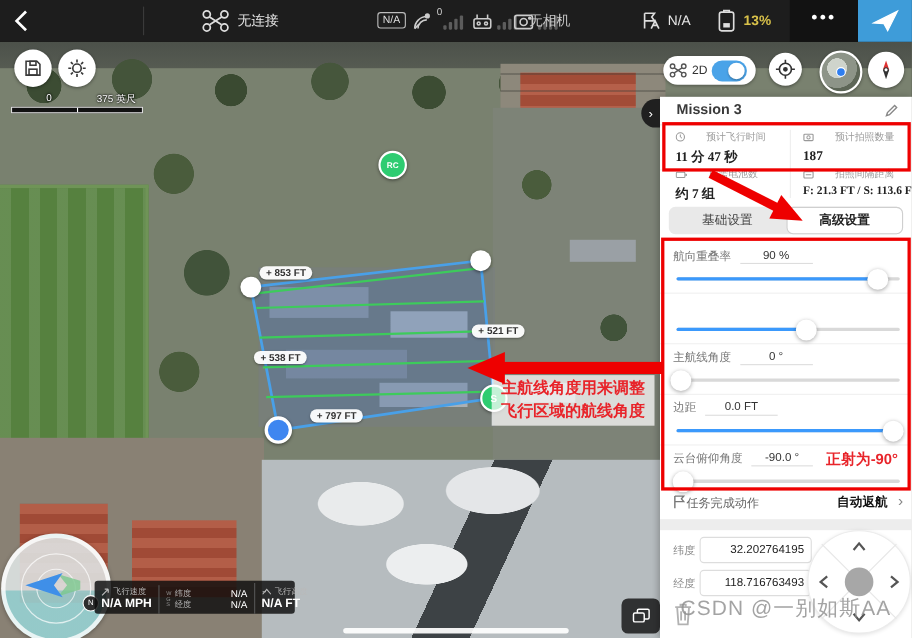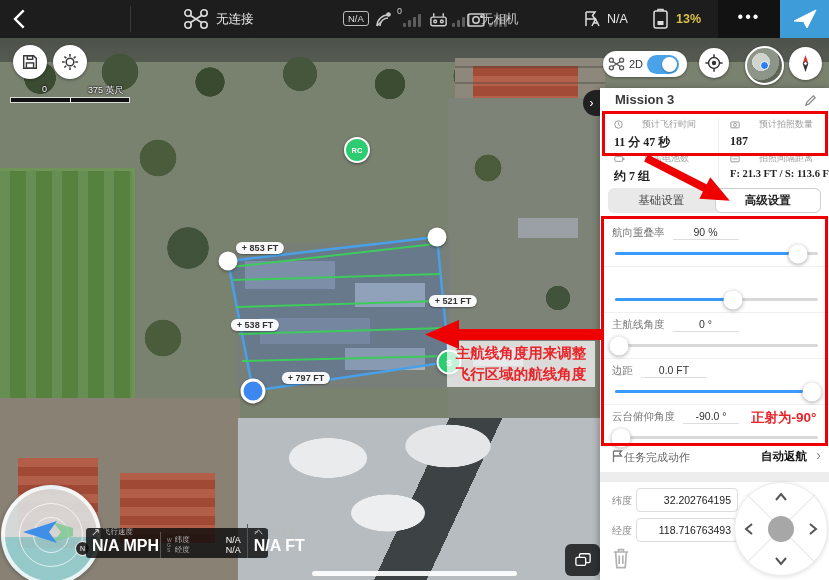--- a/index.html
+++ b/index.html
@@ -98,21 +98,21 @@
   .v-blue{width:19px;height:19px;background:#3e86f0;border:3px solid #fff;box-shadow:0 1px 3px rgba(0,0,0,.45);}
   .v-green{width:21px;height:21px;background:#2ecc71;border:2px solid #fff;color:#fff;font-size:9px;
            font-weight:bold;display:flex;align-items:center;justify-content:center;box-shadow:0 1px 3px rgba(0,0,0,.45);}
 
   
   #telemetry{position:absolute;left:86px;top:490px;width:182px;height:30px;border-radius:3px;
              background:rgba(12,12,12,.82);display:flex;color:#fff;z-index:20;align-items:flex-end;}
   #telemetry .seg{padding:3px 6px;position:relative;}
   #telemetry .seg+.seg{border-left:1px solid #555;}
   .tl-label{font-size:7.5px;color:#b9b9b9;display:flex;align-items:center;gap:3px;white-space:nowrap;}
-  .tl-value{font-size:16px;font-weight:bold;white-space:nowrap;}
+  .tl-value{font-size:11px;font-weight:bold;white-space:nowrap;}
   .wgs{display:flex;flex-direction:column;font-size:5px;color:#999;line-height:5px;margin-right:3px;justify-content:center;}
   .coordline{display:flex;justify-content:space-between;width:66px;}
   .coordline .cl{font-size:7.5px;color:#b9b9b9;}
   .coordline .cv{font-size:9px;color:#fff;}
 
   
   #compass{position:absolute;left:1px;top:447px;width:92px;height:92px;border-radius:50%;
            background:linear-gradient(180deg,rgba(222,229,229,.88) 52%,rgba(150,211,213,.88) 52%);
            border:4px solid rgba(255,255,255,.8);box-shadow:0 1px 4px rgba(0,0,0,.3);z-index:20;}
   #compass .ring{position:absolute;border-radius:50%;border:1px solid rgba(255,255,255,.7);}
@@ -595,20 +595,21 @@
         </svg>
       <div id="dpad-center"></div>
     </div>
 
     <svg id="trash-icon" width="22" height="24" viewBox="0 0 18 20">
       <g fill="none" stroke="#8a8a8a" stroke-width="1.4">
         <path d="M3 5 h12 M7 5 V3 h4 v2 M4.5 5 l1 13 h7 l1 -13"></path>
           <path d="M7.5 8 v7 M10.5 8 v7"></path>
       </g>
     </svg>
+    <div id="watermark">CSDN @一别如斯AA</div>
   </div>
 
   <div class="red-rect" style="left:602px;top:111px;width:220px;height:39px"></div>
   <div class="red-rect" style="left:601px;top:216px;width:221px;height:224px"></div>
 
   <svg class="annot-svg" style="left:0;top:0" width="829" height="580">
 
     <g transform="translate(646,158) rotate(27)" fill="#ee0000">
       <rect x="0" y="-4" width="68" height="8"></rect>
       <polygon points="66,-12 94,0 66,12"></polygon>

